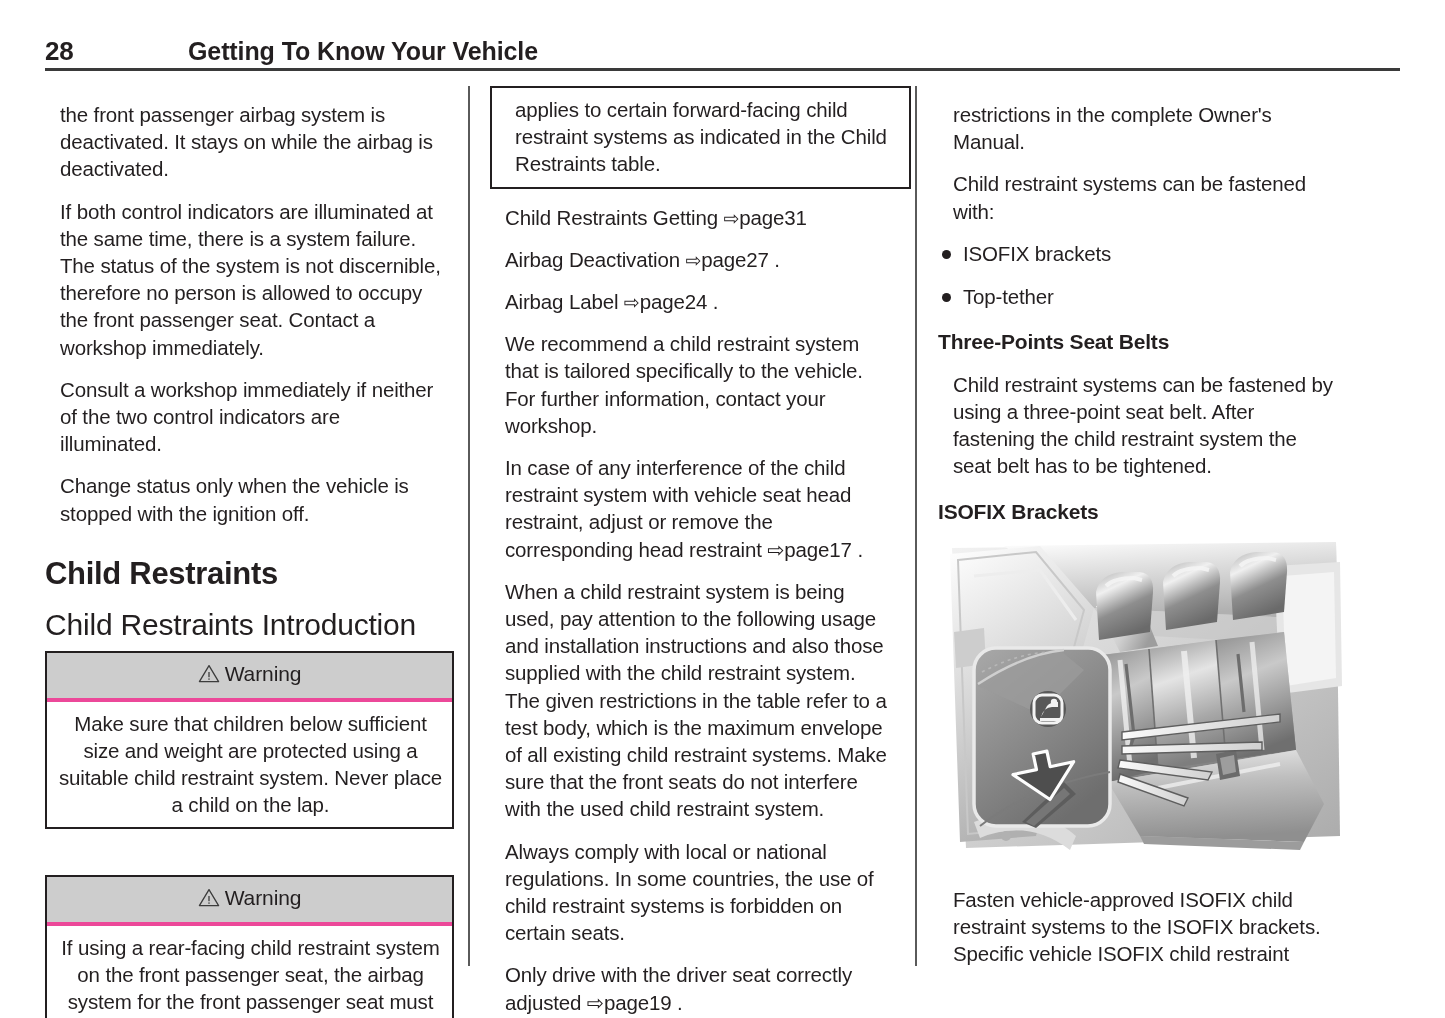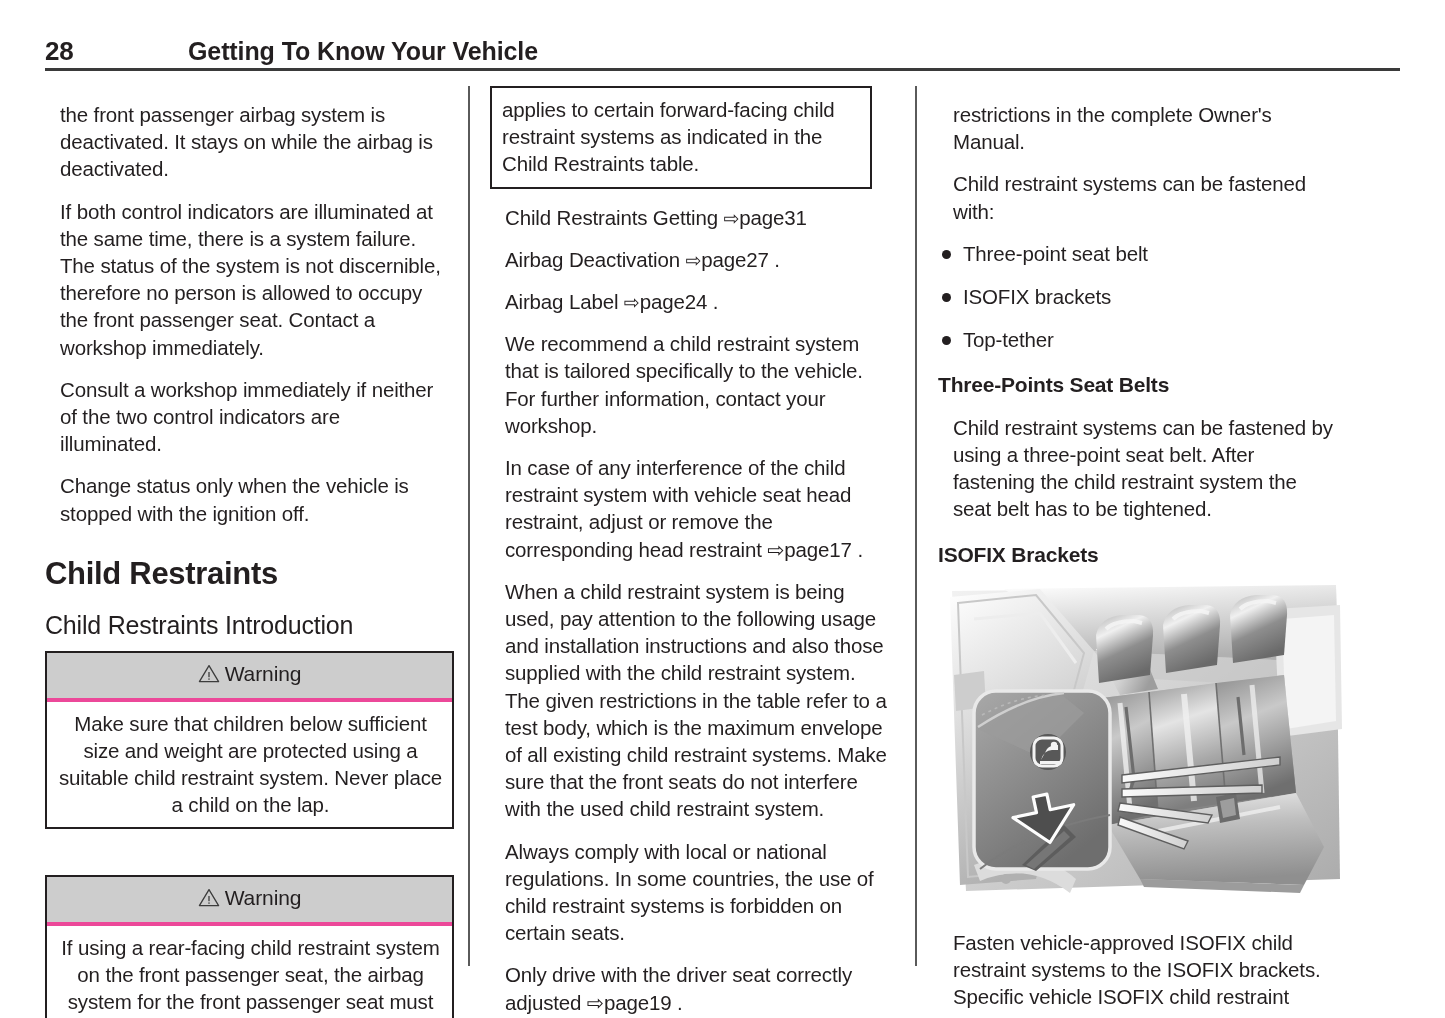--- a/index.html
+++ b/index.html
@@ -89,21 +89,21 @@
   
   h1.sec {
     margin: 28px 0 10px 0;
     font-size: 31px;
     font-weight: 700;
     line-height: 38px;
     letter-spacing: -0.3px;
   }
   h2.sub {
     margin: 16px 0 10px 0;
-    font-size: 25px;
+    font-size: 30px;
     font-weight: 400;
     line-height: 32px;
     letter-spacing: -0.2px;
   }
   h3.sub3 {
     margin: 18px 0 6px 0;
     font-size: 21px;
     font-weight: 700;
     line-height: 28px;
     letter-spacing: -0.2px;
@@ -137,22 +137,22 @@
     line-height: 27.2px;
     letter-spacing: -0.15px;
     text-align: center;
   }
 
   
   .note-box {
     border: 2px solid #231f20;
     background: #ffffff;
     box-sizing: border-box;
-    width: 382px;
-    padding: 8px 9px 9px 10px;
+    width: 421px;
+    padding: 8px 9px 9px 23px;
     margin: 0 0 12px 0;
   }
   .note-box p { margin: 0; font-size: 20.5px; line-height: 27.2px; letter-spacing: -0.15px; }
 
   
   ul.bullets {
     list-style: none;
     margin: 12px 0 4px 0;
     padding: 0;
   }
@@ -257,21 +257,20 @@
     <p class="body">Child restraint systems must only be used subject to the instructions and</p>
 
   </div>
 
   <div class="column" id="col-right">
 
     <p class="body">restrictions in the complete Owner's Manual.</p>
     <p class="body">Child restraint systems can be fastened with:</p>
 
     <ul class="bullets">
-      <li>Three-point seat belt</li>
       <li>ISOFIX brackets</li>
       <li>Top-tether</li>
     </ul>
 
     <h3 class="sub3">Three-Points Seat Belts</h3>
     <p class="body">Child restraint systems can be fastened by using a three-point seat belt. After fastening the child restraint system the seat belt has to be tightened.</p>
 
     <h3 class="sub3">ISOFIX Brackets</h3>
 
     <div id="isofix-figure">

